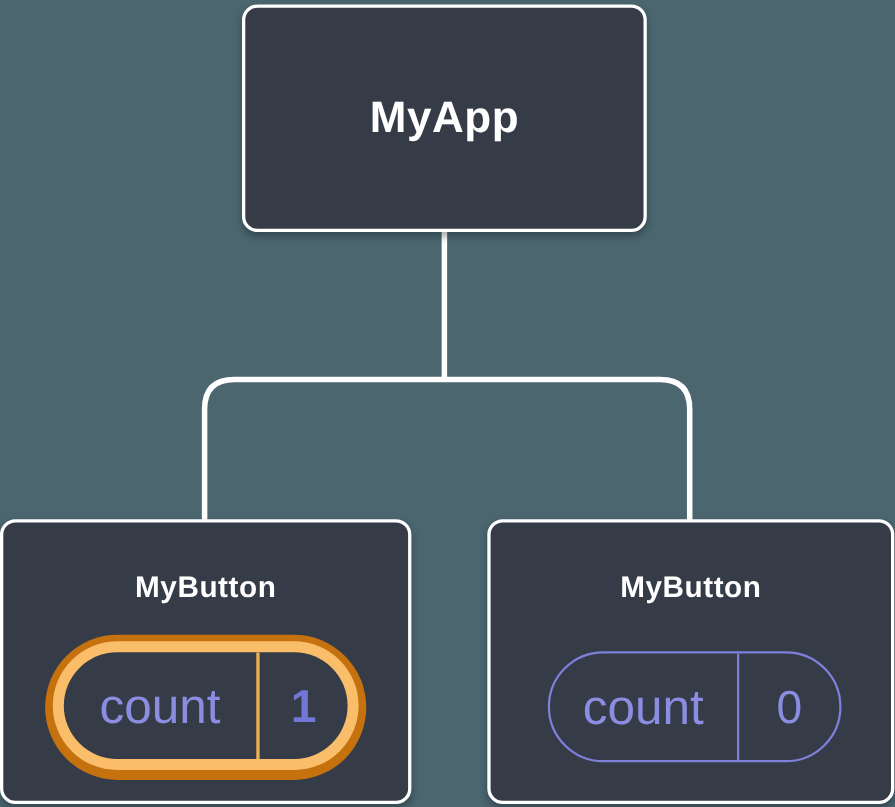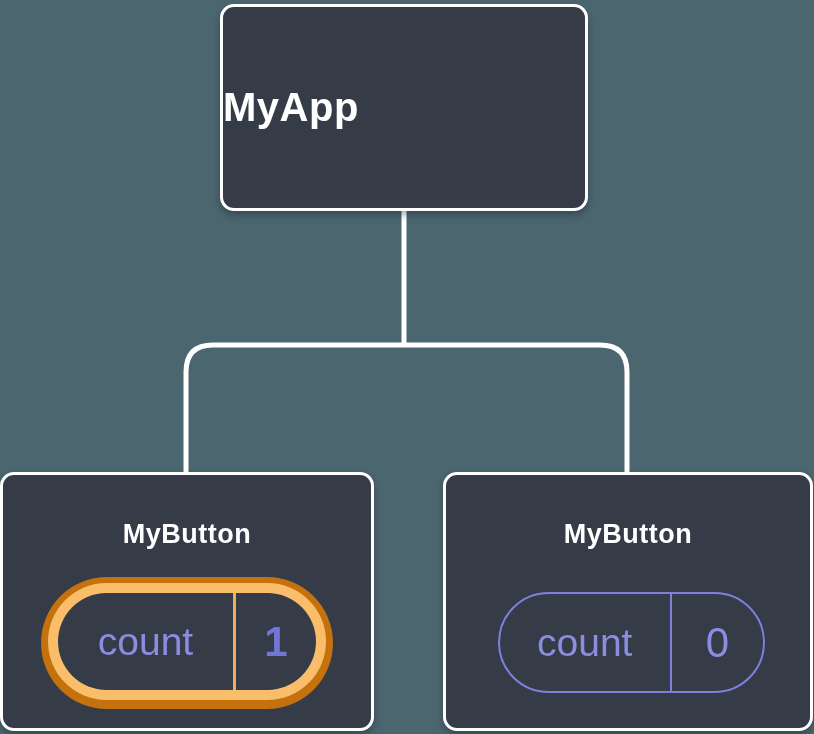--- a/index.html
+++ b/index.html
@@ -27,21 +27,21 @@
     border: 3px solid #FFFFFF;
     border-radius: 14px;
     box-sizing: border-box;
     box-shadow: 0 4px 7px rgba(15, 22, 32, 0.35);
   }
   .node-root {
     left: 220px; top: 4px;
     width: 368px; height: 207px;
     display: flex;
     align-items: center;
-    justify-content: flex-start;
+    justify-content: center;
   }
   .node-root .node-title {
     font-size: 40px;
   }
   .node-title {
     color: #FFFFFF;
     font-weight: 700;
     font-size: 27px;
     letter-spacing: 0.5px;
     text-align: center;
@@ -86,21 +86,21 @@
     box-sizing: border-box;
   }
   .pill-cell {
     display: flex;
     align-items: center;
     justify-content: center;
   }
   .pill-name {
     flex: 1 1 auto;
     color: #8B8DE0;
-    font-size: 39px;
+    font-size: 45px;
     font-weight: 400;
     text-align: right;
   }
   .pill-divider-hl {
     width: 3px;
     background: #EFAF56;
     flex: 0 0 auto;
   }
   .pill-value-hl {
     flex: 0 0 80px;

